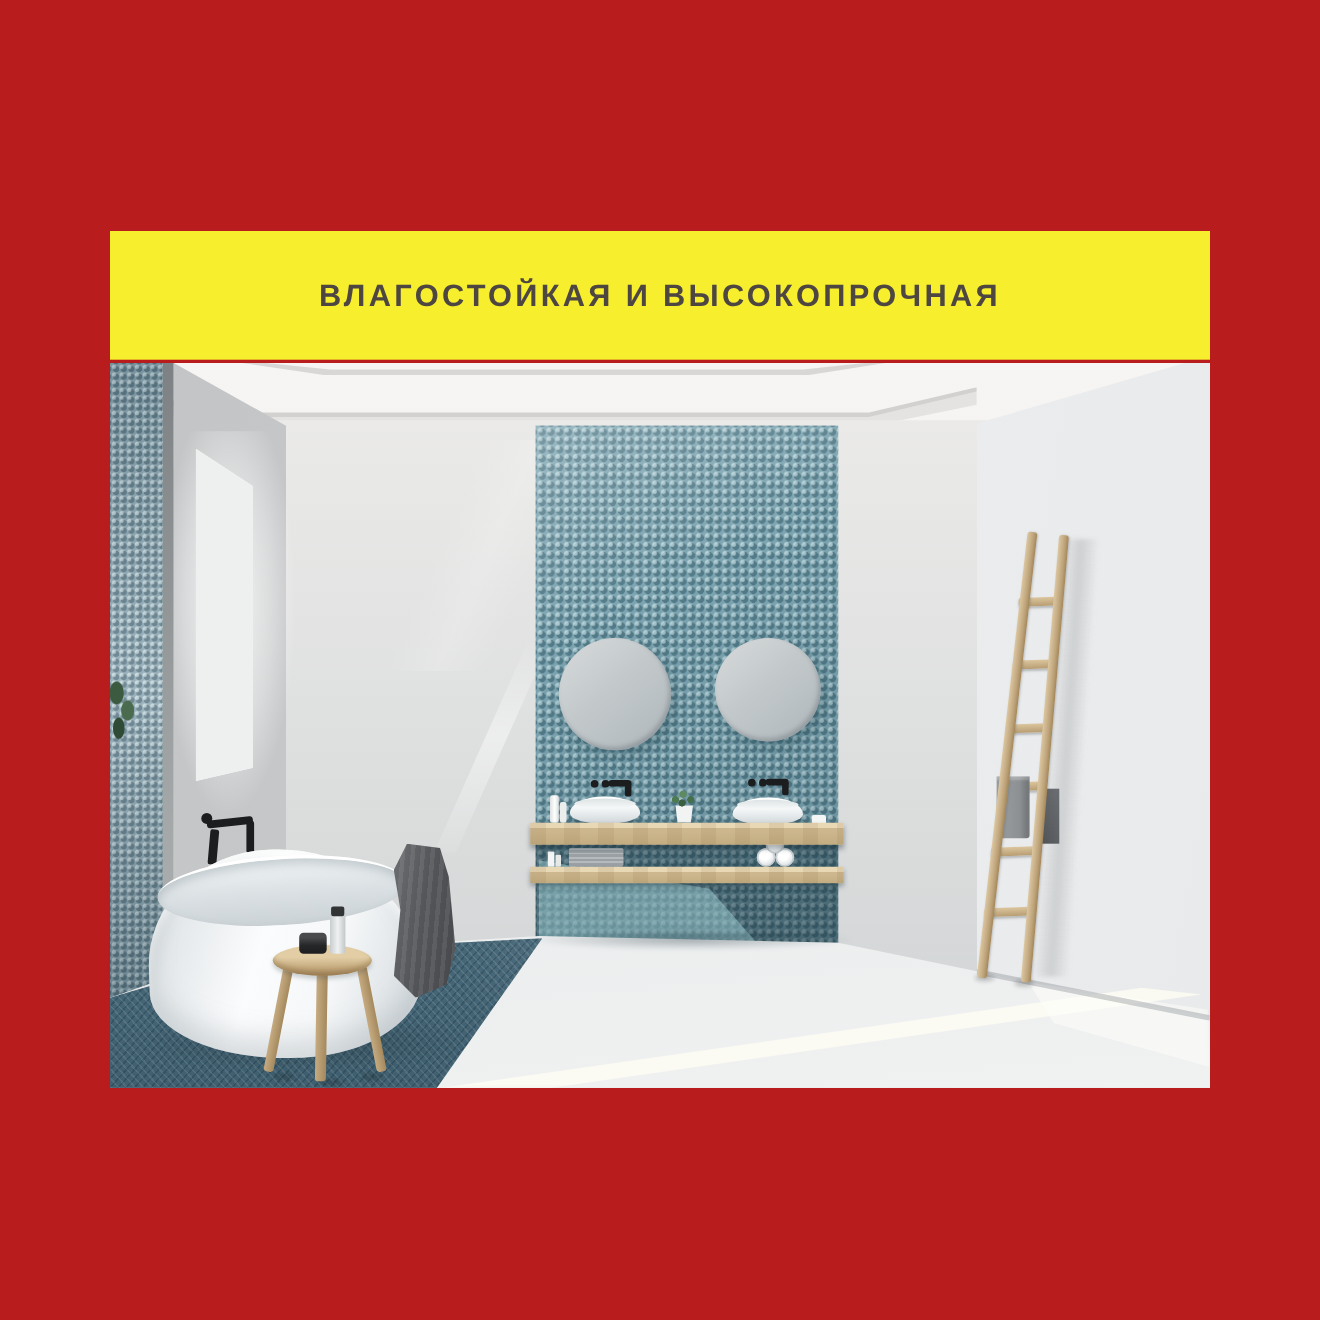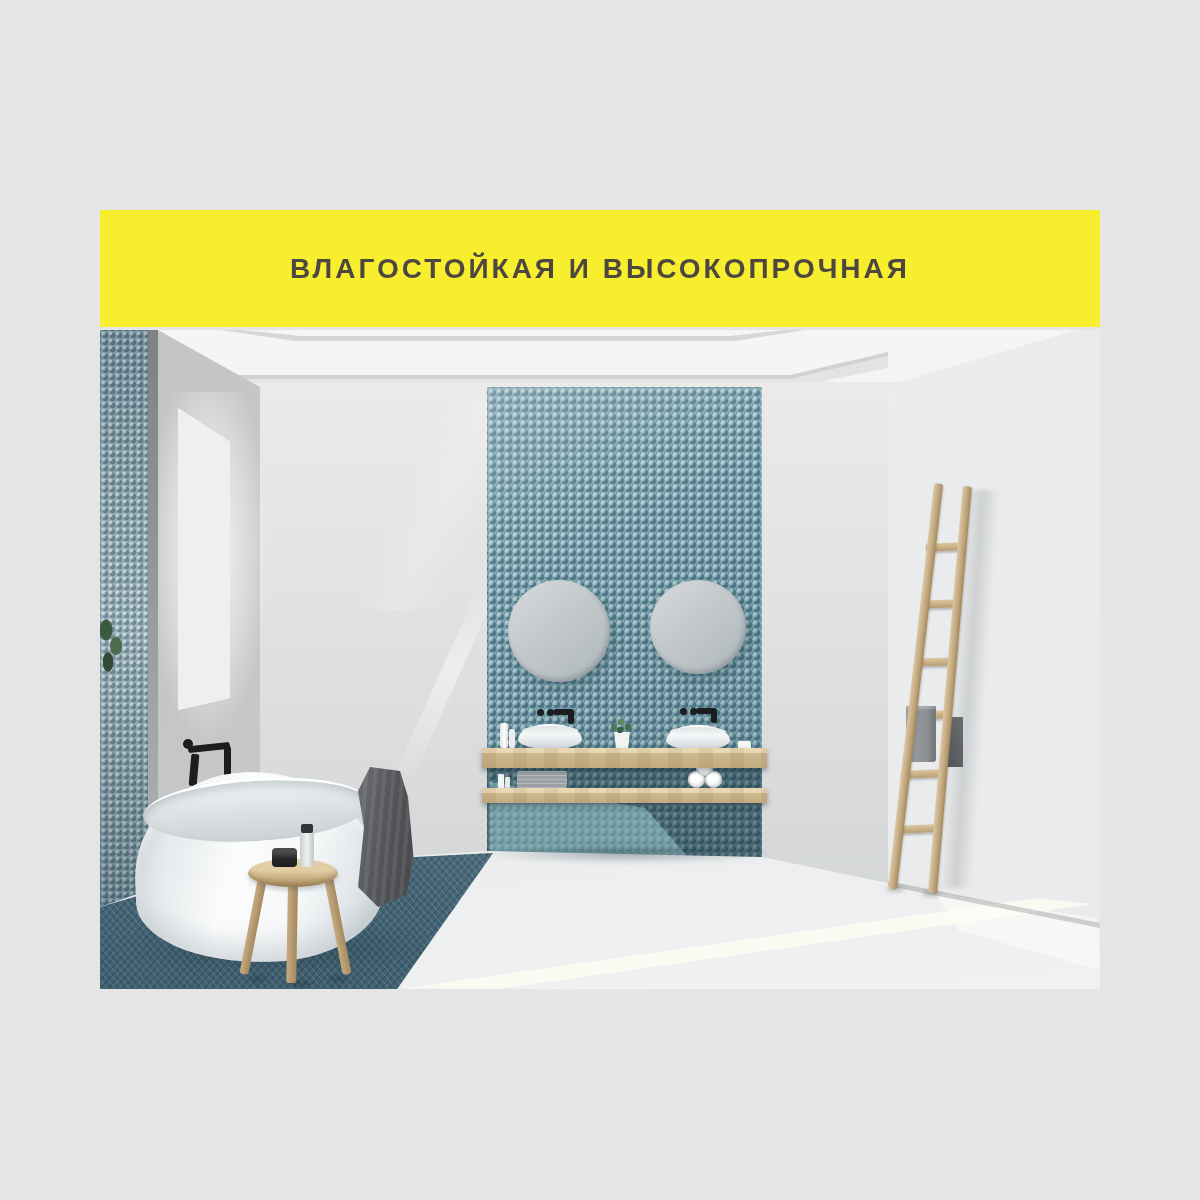--- a/index.html
+++ b/index.html
@@ -4,21 +4,21 @@
 <style>
   :root{
     --banner-bg:#f7ee2e; --banner-text:#4e4741; --ceiling:#f2f1ef;
     --wall-back:#e3e4e4; --wall-window:#c8cacb; --wall-right:#e9eaeb;
     --mosaic-teal:#7ca4b0; --mosaic-wall-left:#8ca7b2; --mosaic-floor:#567b8e;
     --floor-white:#e6e8e9; --wood:#c9b289; --fixture-white:#fafbfb;
     --fixture-black:#1c1d1e; --towel-dark:#55565a; --towel-light:#8d9092;
     --plant-green:#3f5c44;
   }
   html,body{margin:0;padding:0;background:#ffffff;}
-  .canvas{position:relative;width:1200px;height:1200px;background:#e5e5e5;overflow:hidden;
+  .canvas{position:relative;width:1200px;height:1200px;background:#b91c1c;overflow:hidden;
           font-family:"Liberation Sans",sans-serif;}
   
   .banner{position:absolute;left:100px;top:210px;width:1000px;height:117px;
           background:var(--banner-bg);display:flex;align-items:center;justify-content:center;}
   .banner span{font-size:28px;font-weight:bold;letter-spacing:3px;color:var(--banner-text);
           white-space:nowrap;}
   
   .scene{position:absolute;left:100px;top:330px;width:1000px;height:659px;overflow:hidden;
          background:var(--wall-back);}
   .layer{position:absolute;inset:0;}

